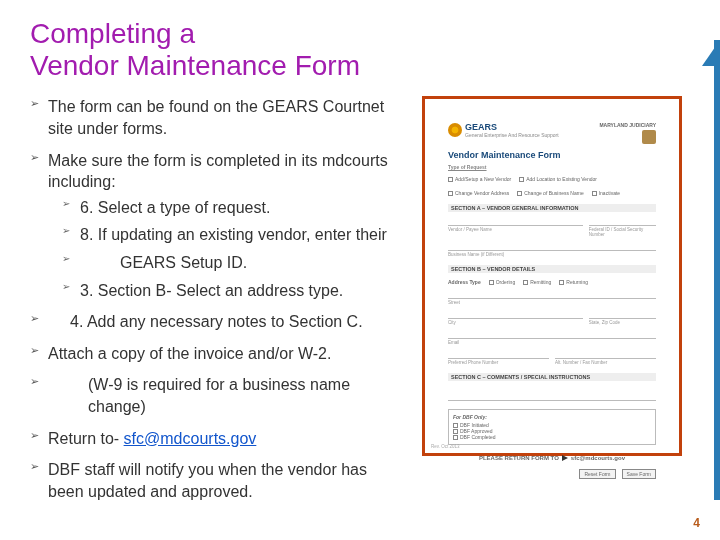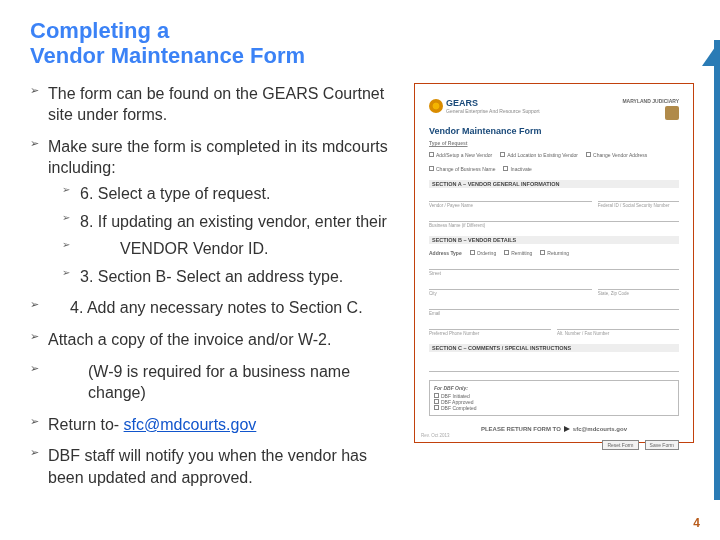--- a/index.html
+++ b/index.html
@@ -1,36 +1,36 @@
 <!DOCTYPE html>
 <html><head>
 <meta charset="utf-8">
 <style>
   * { box-sizing: border-box; margin: 0; padding: 0; }
   html, body { width: 720px; height: 540px; font-family: "Trebuchet MS", Tahoma, sans-serif; background: #fff; color: #333; }
   .slide { position: relative; width: 720px; height: 540px; padding: 18px 30px 20px 30px; }
-  .title { font-size: 22px; font-weight: 700; color: #3b82f6; line-height: 1.15; margin-bottom: 14px; }
+  .title { font-size: 28px; font-weight: 400; color: #a21caf; line-height: 1.15; margin-bottom: 14px; }
   .content { display: flex; gap: 14px; }
   .left { flex: 0 0 370px; font-size: 16px; line-height: 1.35; }
   .right { flex: 1; display: flex; align-items: flex-start; justify-content: center; }
   ul.arrows { list-style: none; }
   ul.arrows > li { position: relative; padding-left: 18px; margin-bottom: 10px; }
   ul.arrows > li::before { content: "➢"; position: absolute; left: 0; top: 0; font-size: 11px; color: #555; }
   ul.sub { list-style: none; margin-top: 4px; }
   ul.sub > li { position: relative; padding-left: 32px; margin-bottom: 6px; }
   ul.sub > li::before { content: "➢"; position: absolute; left: 14px; top: 0; font-size: 10px; color: #666; }
   .indent { padding-left: 40px; display: block; }
   a.link { color: #1155cc; text-decoration: underline; }
   .page-num { position: absolute; bottom: 10px; right: 20px; color: #b85c1c; font-size: 12px; font-weight: bold; }
   .deco { position: absolute; top: 0; right: 0; width: 36px; height: 540px; }
   .deco .bar { position: absolute; top: 40px; right: 0; width: 6px; height: 460px; background: #2a7bb5; }
   .deco .tri { position: absolute; top: 40px; right: 0; width: 0; height: 0; border-left: 18px solid transparent; border-bottom: 26px solid #2a7bb5; }
 
   
-  .form-mock { width: 280px; height: 360px; border: 1px solid #c2410c; background: #fff; font-size: 5px; color: #666; padding: 14px; position: relative; }
+  .form-mock { width: 260px; height: 360px; border: 3px solid #c2410c; background: #fff; font-size: 5px; color: #666; padding: 23px; position: relative; }
   .fm-header { display: flex; justify-content: space-between; align-items: flex-start; }
   .fm-logo { display: flex; gap: 3px; align-items: center; }
   .fm-gear { width: 14px; height: 14px; border-radius: 50%; background: radial-gradient(circle, #f4b400 35%, #d98c00 36%); }
   .fm-gears { font-size: 9px; font-weight: bold; color: #1a4a7a; }
   .fm-seal { width: 14px; height: 14px; background: #b08a4a; border-radius: 2px; }
   .fm-title { font-size: 9px; font-weight: bold; color: #1a4a7a; margin-top: 6px; }
   .fm-sub { font-size: 5px; color: #888; }
   .fm-row { display: flex; gap: 8px; margin-top: 6px; }
   .fm-ck { display: flex; gap: 2px; align-items: center; }
   .fm-box { width: 5px; height: 5px; border: 0.5px solid #888; }
@@ -61,21 +61,21 @@
   <div class="content">
     <div class="left">
       <ul class="arrows">
         <li>The form can be found on the GEARS Courtnet site under forms.</li>
         <li>
           <span>Make sure the form is completed in its mdcourts including:</span>
           <ul class="sub">
             <li>6. Select a type of request.</li>
             <li>8. If updating an existing vendor, enter their</li>
             <li>
-                <span class="indent">VENDOR Vendor ID.</span>
+                <span class="indent">GEARS Setup ID.</span>
               </li>
             <li>3. Section B- Select an address type.</li>
           </ul>
         </li>
         <li>
             <span class="indent" style="padding-left:22px">4. Add any necessary notes to Section C.</span>
           </li>
         <li>Attach a copy of the invoice and/or W-2.</li>
         <li>
             <span class="indent">(W-9 is required for a business name change)</span>

